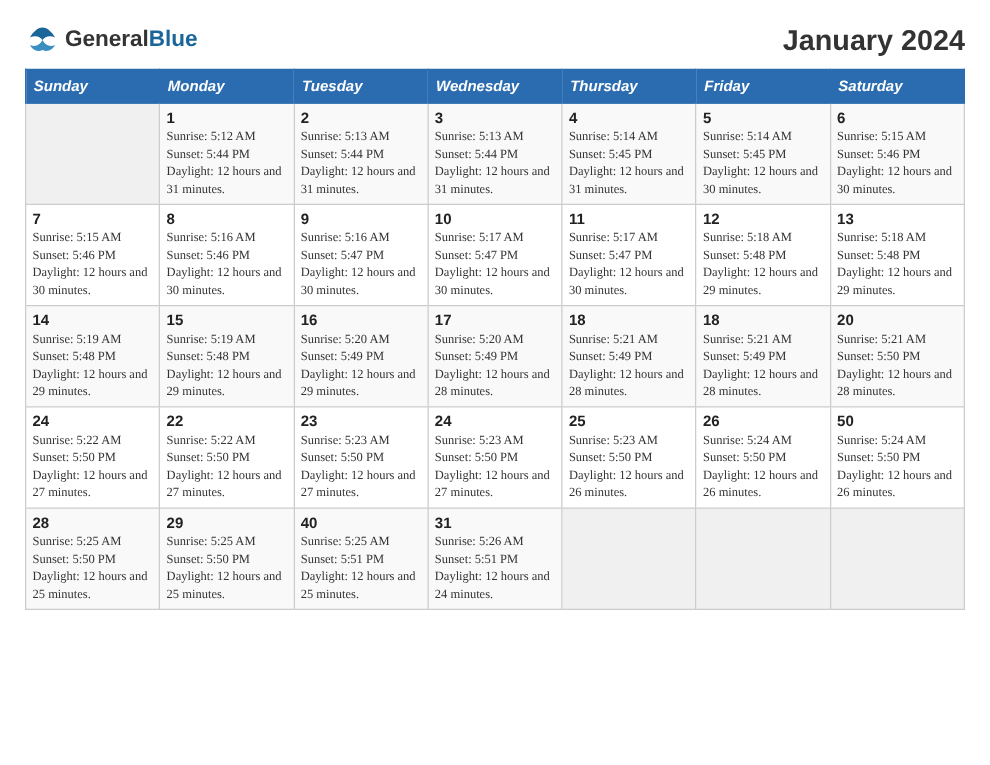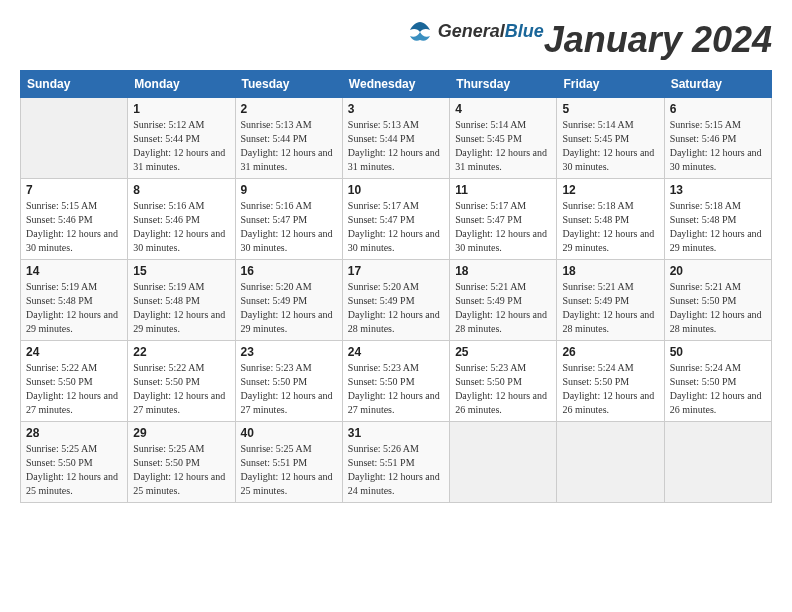--- a/index.html
+++ b/index.html
@@ -5,24 +5,23 @@
     * { box-sizing: border-box; margin: 0; padding: 0; }
     body {
       font-family: Arial, sans-serif;
       background: #fff;
       width: 792px;
       min-height: 612px;
       padding: 20px;
     }
     .header-section {
       display: flex;
-      justify-content: flex-end;
+      justify-content: space-between;
       align-items: flex-start;
       margin-bottom: 10px;
-      font-style: italic;
     }
     .logo {
       display: flex;
       align-items: center;
       gap: 4px;
     }
     .logo-text-general {
       font-size: 18px;
       font-weight: bold;
       color: #333;
@@ -33,21 +32,21 @@
       color: #1a6699;
     }
     .logo-bird {
       width: 28px;
       height: 22px;
     }
     .title-section {
       text-align: right;
     }
     .month-year {
-      font-size: 36px;
+      font-size: 23px;
       font-weight: bold;
       color: #333;
       line-height: 1.1;
     }
     .location {
       font-size: 16px;
       color: #555;
       margin-top: 2px;
     }
     table {
@@ -56,20 +55,21 @@
       font-size: 11px;
     }
     thead tr th {
       background-color: #2b6cb0;
       color: #fff;
       text-align: left;
       padding: 6px 6px;
       font-size: 12px;
       font-weight: bold;
       border: 1px solid #2b6cb0;
+      font-style: italic;
     }
     tbody tr td {
       border: 1px solid #ccc;
       vertical-align: top;
       padding: 4px 5px;
       width: calc(100% / 7);
       min-height: 80px;
       height: 80px;
     }
     .day-number {

